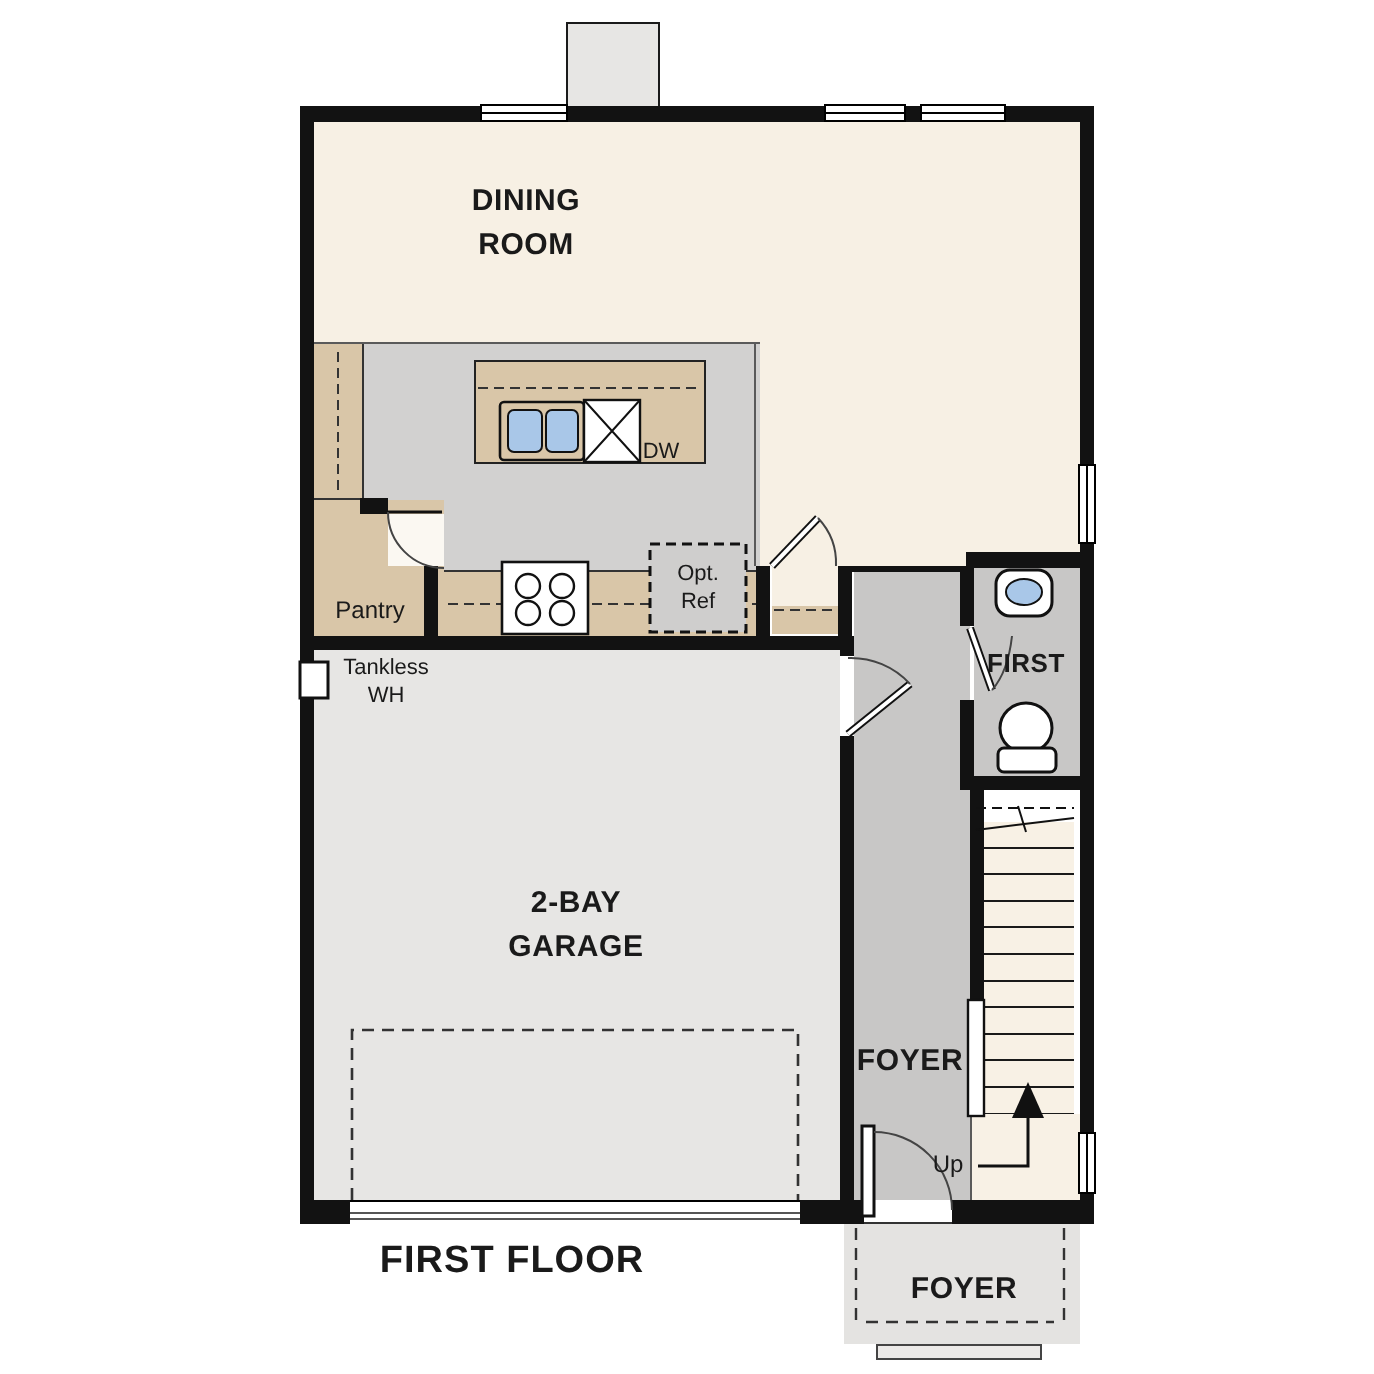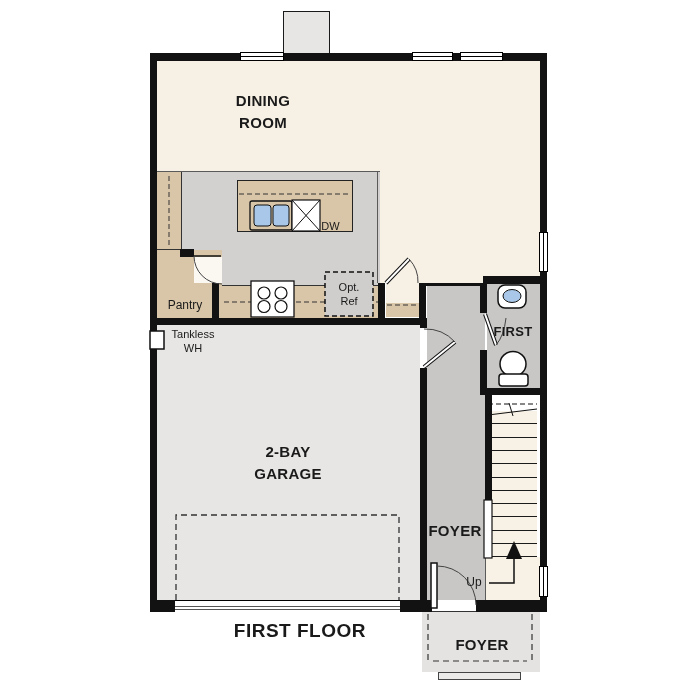--- a/index.html
+++ b/index.html
@@ -16,21 +16,21 @@
   .kfloor{background:#d2d1d0;}
   .hfloor{background:#c8c7c6;}
   .tan{background:#d9c6a8;}
   .gfloor{background:#e7e6e4;}
   .porch{background:#e4e3e1;}
   .lbl{position:absolute;color:#1a1a1a;text-align:center;white-space:normal;}
   .big{font-size:15px;font-weight:700;line-height:22px;letter-spacing:.3px;}
   .mid{font-size:13px;font-weight:700;letter-spacing:.3px;}
   .sm{font-size:11px;font-weight:400;line-height:14px;}
   .sm12{font-size:12px;font-weight:400;}
-  .title{font-size:19px;font-weight:700;letter-spacing:.5px;text-align:right;}
+  .title{font-size:19px;font-weight:700;letter-spacing:.5px;text-align:center;}
   svg{position:absolute;left:0;top:0;}
 </style>
 </head>
 <body>
 
 <div id="plan">
 
   <div class="fill" style="left:283px;top:11px;width:47px;height:46px;background:#e7e6e4;border:1.5px solid #1a1a1a;box-sizing:border-box;"></div>
 
   <div class="fill cream" style="left:157px;top:60px;width:220px;height:112px;"></div>

